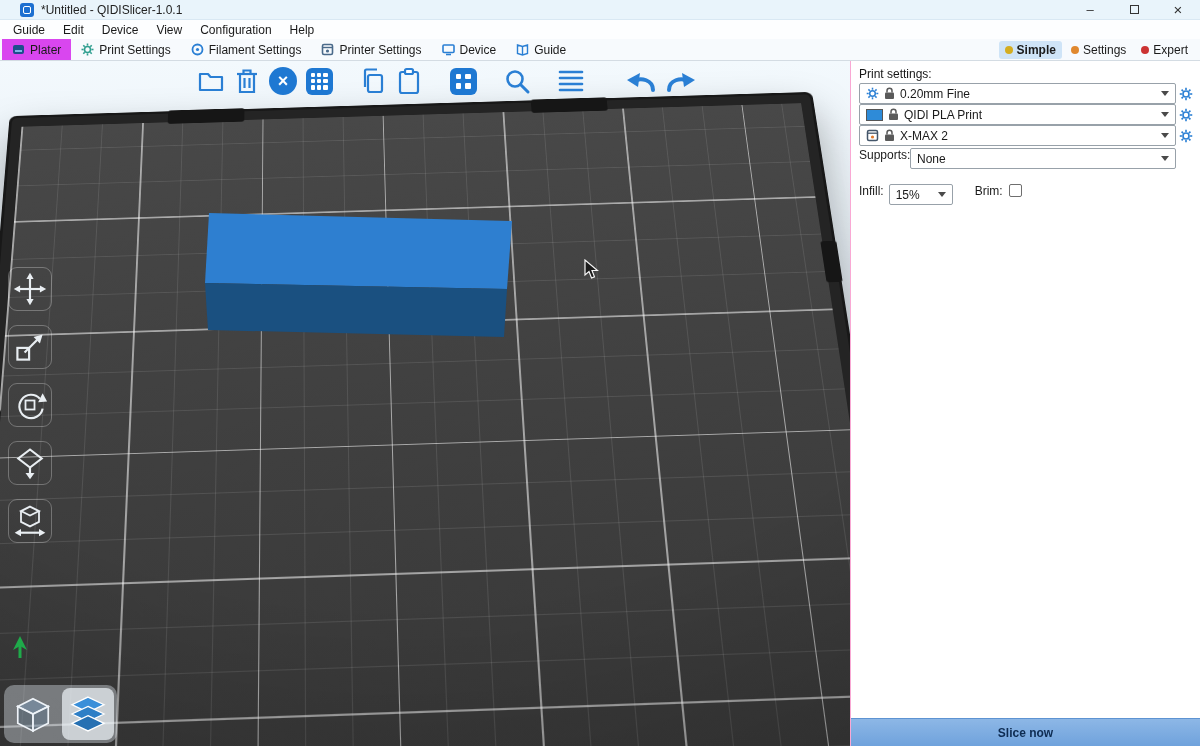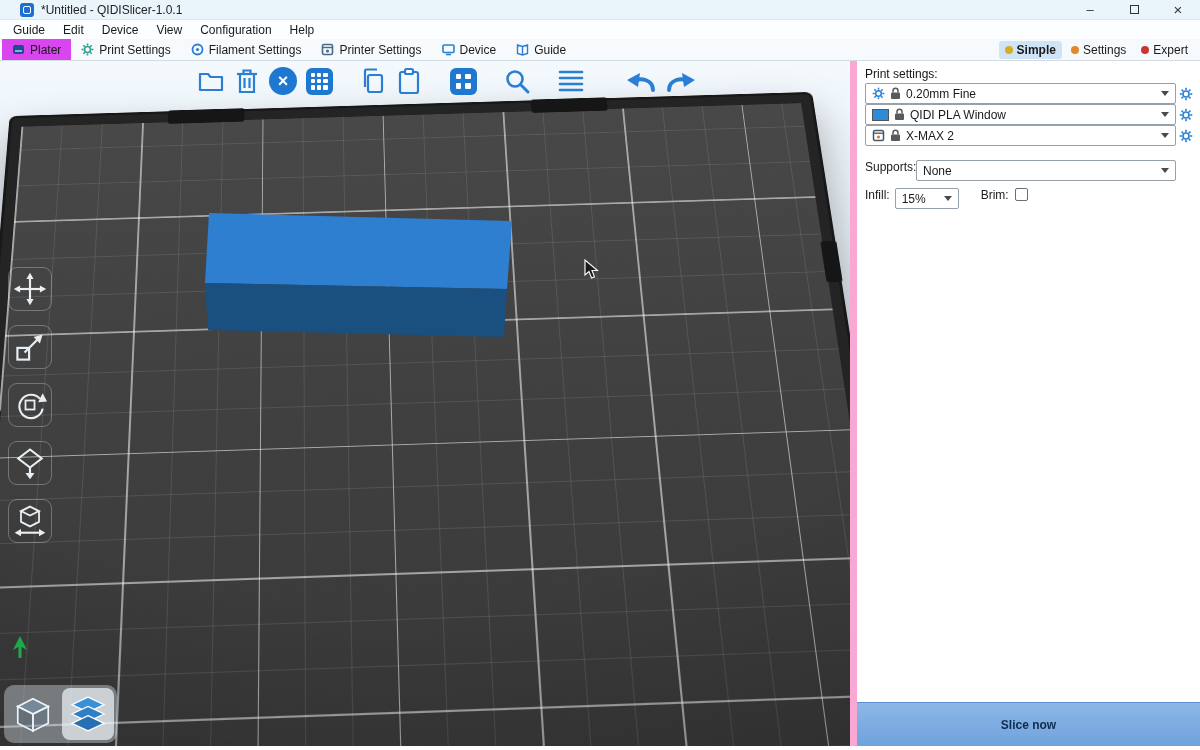--- a/index.html
+++ b/index.html
@@ -71,35 +71,35 @@
 
   
   .view-switch{position:absolute;left:4px;bottom:3px;display:flex;gap:3px;background:rgba(222,230,238,.40);border-radius:10px;padding:3px}
   .view-btn{width:52px;height:52px;border-radius:8px;display:flex;align-items:center;justify-content:center;cursor:default}
   .view-btn.active{background:rgba(240,245,250,.70)}
 
   .axis-arrow{position:absolute;left:12px;bottom:88px}
   .cursor{position:absolute;left:584px;top:198px;pointer-events:none}
 
   
-  .sidebar{width:350px;background:#fff;border-left:7px solid #f9a8d4;position:relative;padding:3px 4px 0 8px;font-size:12px}
+  .sidebar{width:350px;background:#fff;border-left:1px solid #f9a8d4;position:relative;padding:3px 4px 0 8px;font-size:12px}
   .sb-label{margin:3px 0 2px;color:#161616}
   .row{display:flex;}
   .combo{flex:1;height:21px;border:1px solid #98a1a9;background:#fff;display:flex;align-items:center;gap:5px;padding:0 6px;border-radius:2px;cursor:default}
   .combo .val{flex:1;white-space:nowrap;overflow:hidden}
   .caret{width:0;height:0;border-left:4px solid transparent;border-right:4px solid transparent;border-top:5px solid #4a4a4a;flex:0 0 auto}
   .gear-btn{width:20px;display:flex;justify-content:center;align-items:center;cursor:default}
   .swatch{width:17px;height:12px;border:1px solid #555;flex:0 0 auto}
-  .supports-row{margin-top:14px}
+  .supports-row{margin-top:2px}
   .supports-row .sb-inline{width:47px}
-  .infill-row{margin-top:7px}
+  .infill-row{margin-top:15px}
   .combo.small{flex:0 0 64px}
   .checkbox{width:13px;height:13px;border:1px solid #6e6e6e;background:#fff;margin-left:6px;border-radius:2px;cursor:default}
   .brim-label{margin-left:22px}
-  .slice-btn{position:absolute;left:0;right:0;bottom:0;height:44px;background:linear-gradient(180deg,#8db7e6,#6fa2dc);border-top:1px solid #5d93d2;display:flex;align-items:center;justify-content:center;font-weight:bold;color:#0e2c52;cursor:default}
+  .slice-btn{position:absolute;left:0;right:0;bottom:0;height:28px;background:linear-gradient(180deg,#8db7e6,#6fa2dc);border-top:1px solid #5d93d2;display:flex;align-items:center;justify-content:center;font-weight:bold;color:#0e2c52;cursor:default}
 </style>
 </head>
 <body>
 
 <div class="titlebar">
   <span class="app-icon"></span>
   <span class="title">*Untitled - QIDISlicer-1.0.1</span>
   <div class="win-controls">
     <div class="win-btn">
         <span>–</span>
@@ -417,21 +417,21 @@
       </div>
     </div>
 
     <div class="row">
       <div class="combo">
         <span class="swatch" style="background: rgb(46, 139, 216);"></span>
         <svg width="11" height="13" viewBox="0 0 11 13">
             <rect x="1" y="5.5" width="9" height="6.5" rx="1" fill="#5a5a5a"></rect>
             <path d="M3 5.5 V3.8 a2.5 2.5 0 0 1 5 0 V5.5" fill="none" stroke="#5a5a5a" stroke-width="1.5"></path>
           </svg>
-        <span class="val">QIDI PLA Window</span>
+        <span class="val">QIDI PLA Print</span>
         <span class="caret"></span>
       </div>
       <div class="gear-btn">
         <svg width="14" height="14" viewBox="0 0 13 13">
             <circle cx="6.5" cy="6.5" r="2.8" fill="none" stroke="#2a7fd4" stroke-width="1.5"></circle>
             <g stroke="#2a7fd4" stroke-width="1.5">
               <line x1="6.5" y1="0.7" x2="6.5" y2="2.7"></line>
               <line x1="6.5" y1="10.3" x2="6.5" y2="12.3"></line>
               <line x1="0.7" y1="6.5" x2="2.7" y2="6.5"></line>
               <line x1="10.3" y1="6.5" x2="12.3" y2="6.5"></line>

